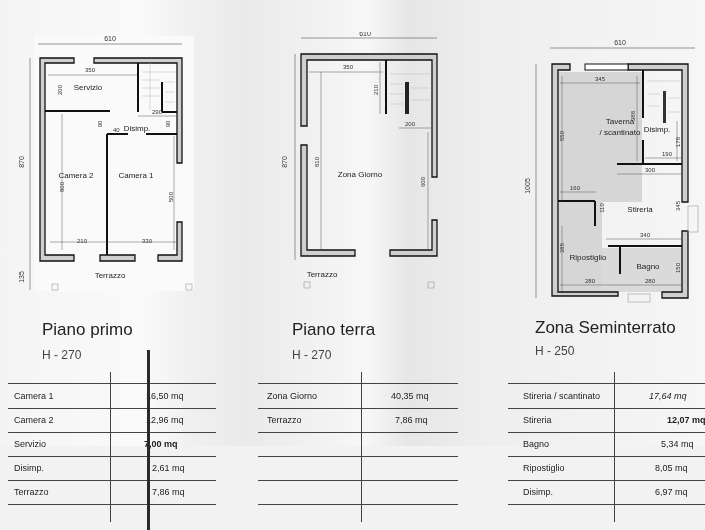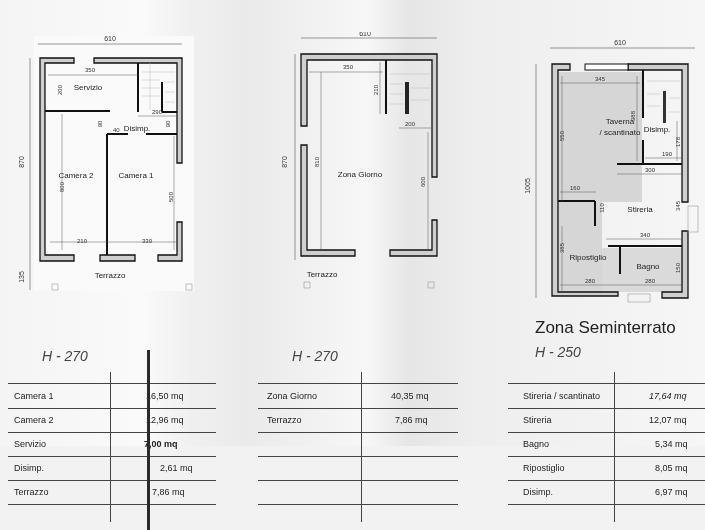--- a/index.html
+++ b/index.html
@@ -4,21 +4,21 @@
 <style>
   * { box-sizing: border-box; margin: 0; padding: 0; }
   html, body { width: 705px; height: 530px; overflow: hidden; background: #f2f2f2; }
   body { position: relative; font-family: "Liberation Sans", sans-serif; color: #222; }
   .page { position: absolute; top: 0; left: 0; width: 705px; height: 446px;
           background: linear-gradient(90deg, #f4f4f4 0%, #fafafa 20%, #f0f0f0 27%, #eaeaea 35%, #f7f7f7 52%, #e6e6e6 58%, #eee 68%, #f6f6f6 100%); }
   .fold { position: absolute; top: 350px; width: 3px; height: 180px; background: #2a2a2a; }
   .plan { position: absolute; }
   .plan svg { display: block; }
   .title { position: absolute; font-size: 17px; color: #222; white-space: nowrap; }
-  .height { position: absolute; font-size: 14px; color: #444; font-style: italic; }
+  .height { position: absolute; font-size: 12px; color: #444; }
   .table { position: absolute; }
   .trow { position: absolute; left: 0; height: 24px; font-size: 9px; }
   .hline { position: absolute; left: 0; height: 1px; background: #444; }
   .vline { position: absolute; width: 1px; background: #444; }
   .cell-name { position: absolute; top: 7px; left: 6px; white-space: nowrap; }
   .cell-val { position: absolute; top: 7px; white-space: nowrap; }
 </style>
 </head>
 <body>
 
@@ -199,22 +199,24 @@
         <text x="110" y="88" text-anchor="middle">Taverna</text>
         <text x="110" y="99" text-anchor="middle">/ scantinato</text>
         <text x="147" y="96" text-anchor="middle">Disimp.</text>
         <text x="130" y="176" text-anchor="middle">Stireria</text>
         <text x="78" y="224" text-anchor="middle">Ripostiglio</text>
         <text x="138" y="233" text-anchor="middle">Bagno</text>
       </g>
     </svg>
   </div>
 
+  <div class="title" style="left:42px;top:320px;">Piano primo</div>
   <div class="height" style="left:42px;top:348px;">H - 270</div>
 
+  <div class="title" style="left:292px;top:320px;">Piano terra</div>
   <div class="height" style="left:292px;top:348px;">H - 270</div>
 
   <div class="title" style="left:535px;top:318px;">Zona Seminterrato</div>
   <div class="height" style="left:535px;top:344px;">H - 250</div>
 
   <div class="table" style="left:8px;top:372px;width:208px;height:158px;">
     <div class="vline" style="left:102px;top:0;height:150px;"></div>
     <div class="hline" style="top:11px;width:208px;"></div>
     <div class="hline" style="top:36px;width:208px;"></div>
     <div class="hline" style="top:60px;width:208px;"></div>
@@ -228,21 +230,21 @@
     <div class="trow" style="top:36px;width:208px;">
       <span class="cell-name">Camera 2</span>
       <span class="cell-val" style="left:138px;">12,96 mq</span>
     </div>
     <div class="trow" style="top:60px;width:208px;">
       <span class="cell-name">Servizio</span>
       <span class="cell-val" style="left:136px;font-weight:bold;">7,00 mq</span>
     </div>
     <div class="trow" style="top:84px;width:208px;">
       <span class="cell-name">Disimp.</span>
-      <span class="cell-val" style="left:152px;">2,61 mq</span>
+      <span class="cell-val" style="left:144px;">2,61 mq</span>
     </div>
     <div class="trow" style="top:108px;width:208px;">
       <span class="cell-name">Terrazzo</span>
       <span class="cell-val" style="left:144px;">7,86 mq</span>
     </div>
   </div>
 
   <div class="table" style="left:258px;top:372px;width:200px;height:158px;">
     <div class="vline" style="left:103px;top:0;height:150px;"></div>
     <div class="hline" style="top:11px;width:200px;"></div>
@@ -268,25 +270,25 @@
     <div class="hline" style="top:60px;width:197px;"></div>
     <div class="hline" style="top:84px;width:197px;"></div>
     <div class="hline" style="top:108px;width:197px;"></div>
     <div class="hline" style="top:132px;width:197px;"></div>
     <div class="trow" style="top:12px;width:197px;">
       <span class="cell-name" style="left:15px;">Stireria / scantinato</span>
       <span class="cell-val" style="left:141px;font-style:italic;">17,64 mq</span>
     </div>
     <div class="trow" style="top:36px;width:197px;">
       <span class="cell-name" style="left:15px;">Stireria</span>
-      <span class="cell-val" style="left:141px;">12,07 mq</span>
+      <span class="cell-val" style="left:159px;font-weight:bold;">12,07 mq</span>
     </div>
     <div class="trow" style="top:60px;width:197px;">
       <span class="cell-name" style="left:15px;">Bagno</span>
-      <span class="cell-val" style="left:147px;">5,34 mq</span>
+      <span class="cell-val" style="left:153px;">5,34 mq</span>
     </div>
     <div class="trow" style="top:84px;width:197px;">
       <span class="cell-name" style="left:15px;">Ripostiglio</span>
       <span class="cell-val" style="left:147px;">8,05 mq</span>
     </div>
     <div class="trow" style="top:108px;width:197px;">
       <span class="cell-name" style="left:15px;">Disimp.</span>
       <span class="cell-val" style="left:147px;">6,97 mq</span>
     </div>
   </div>

